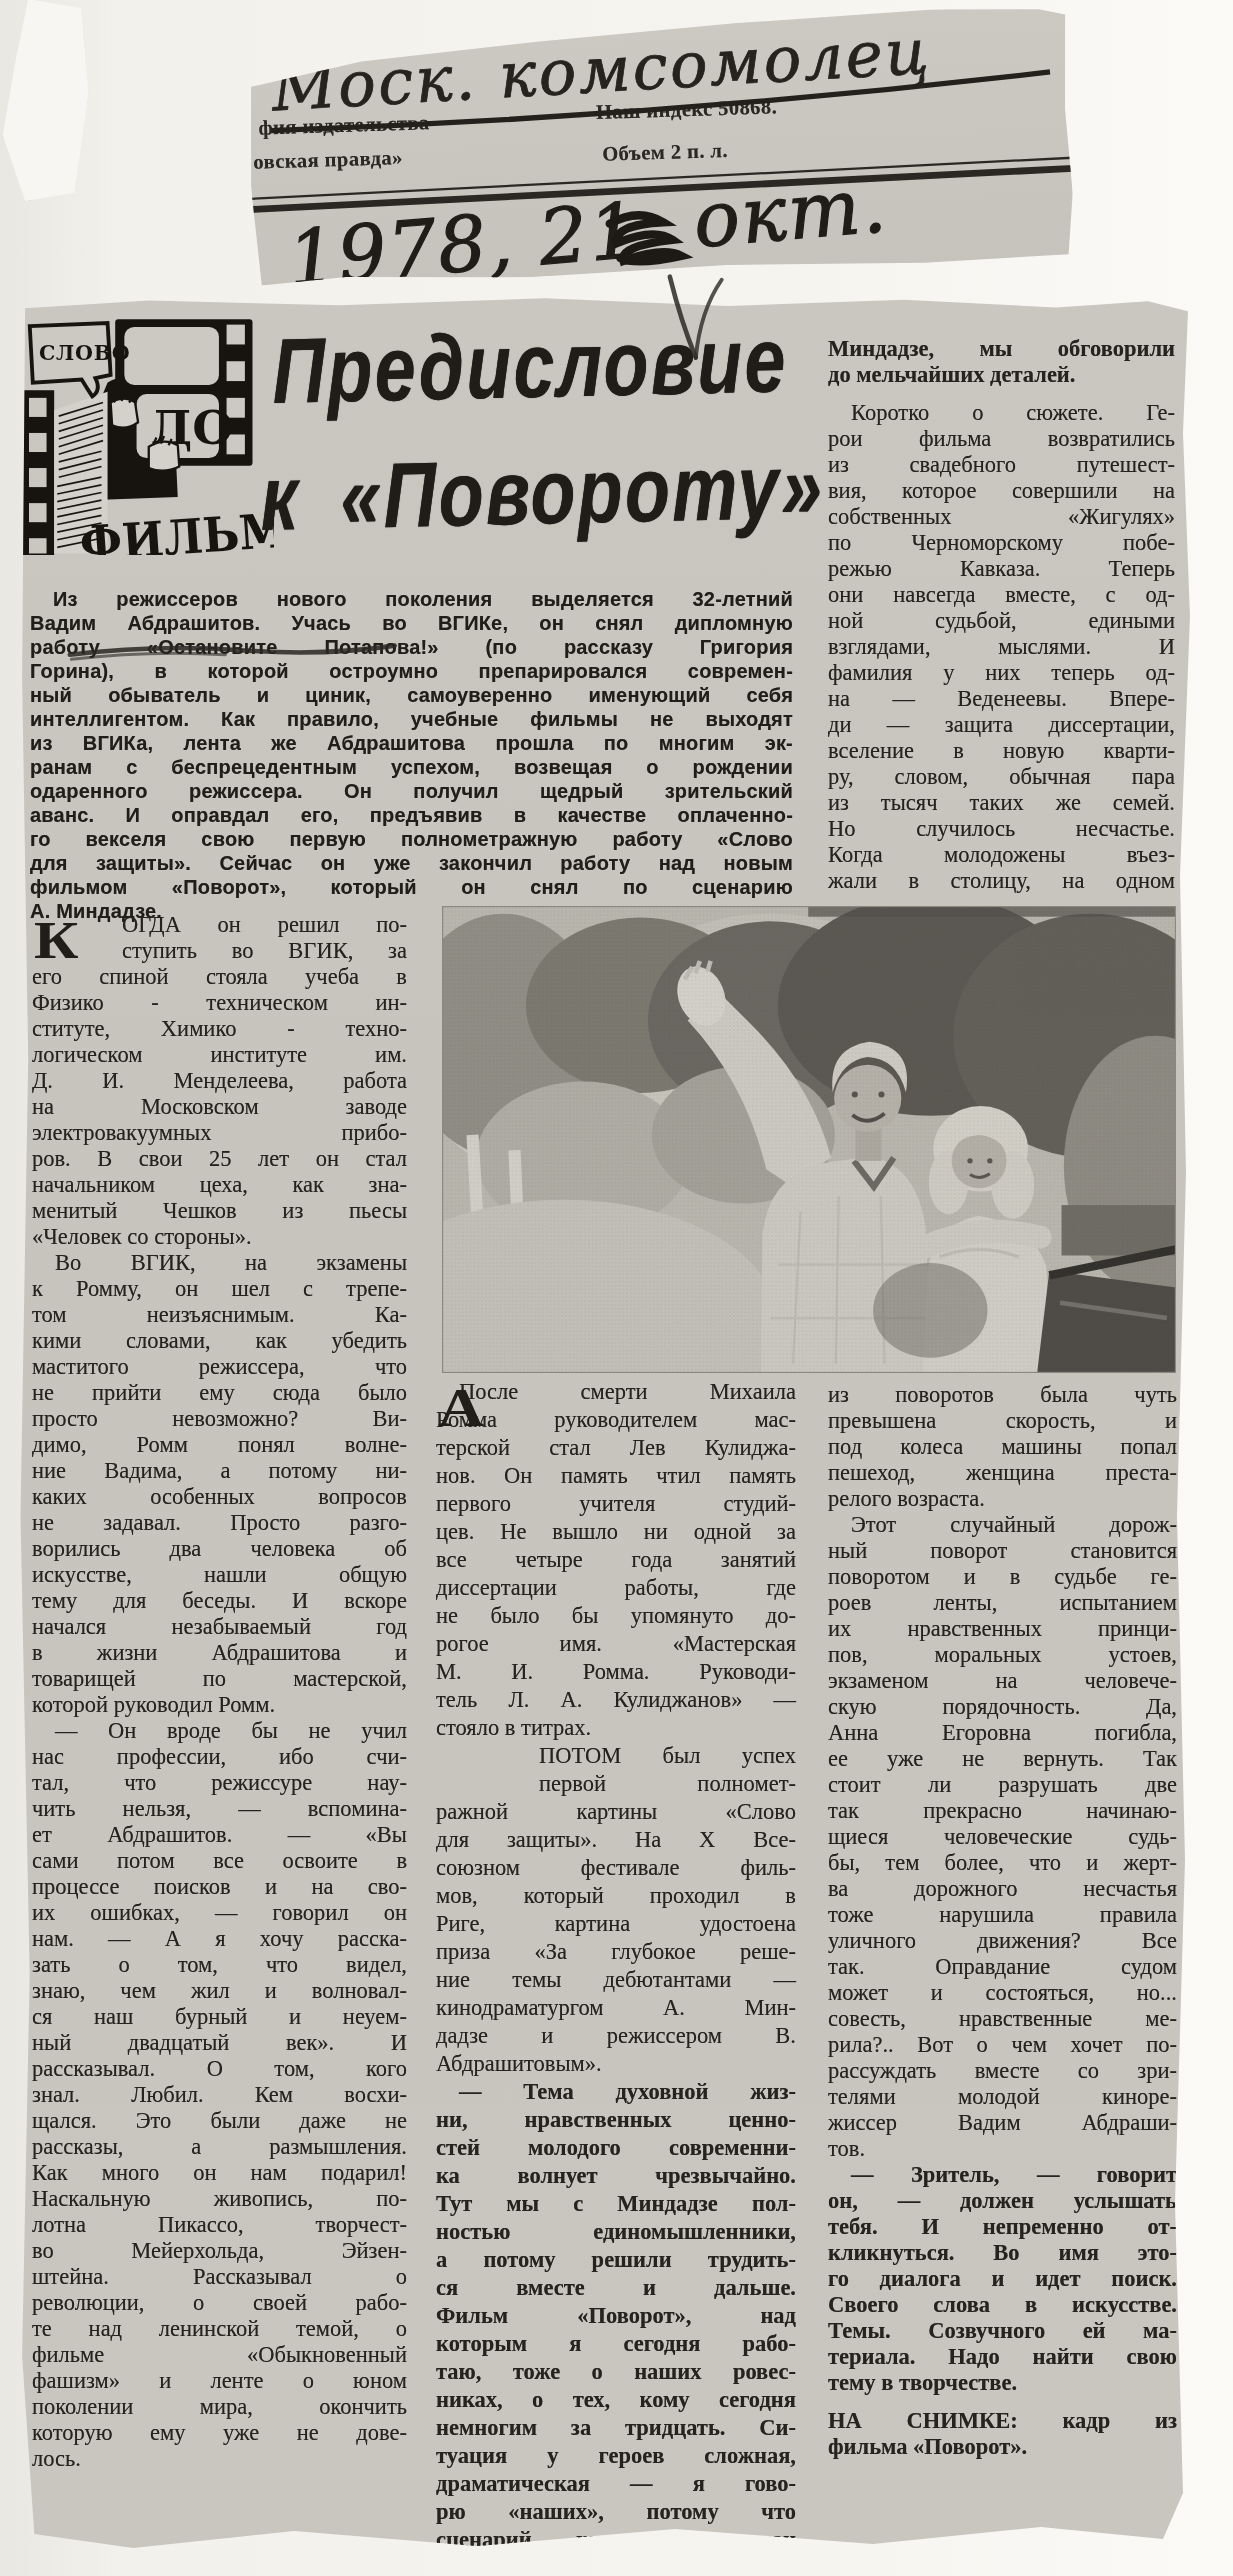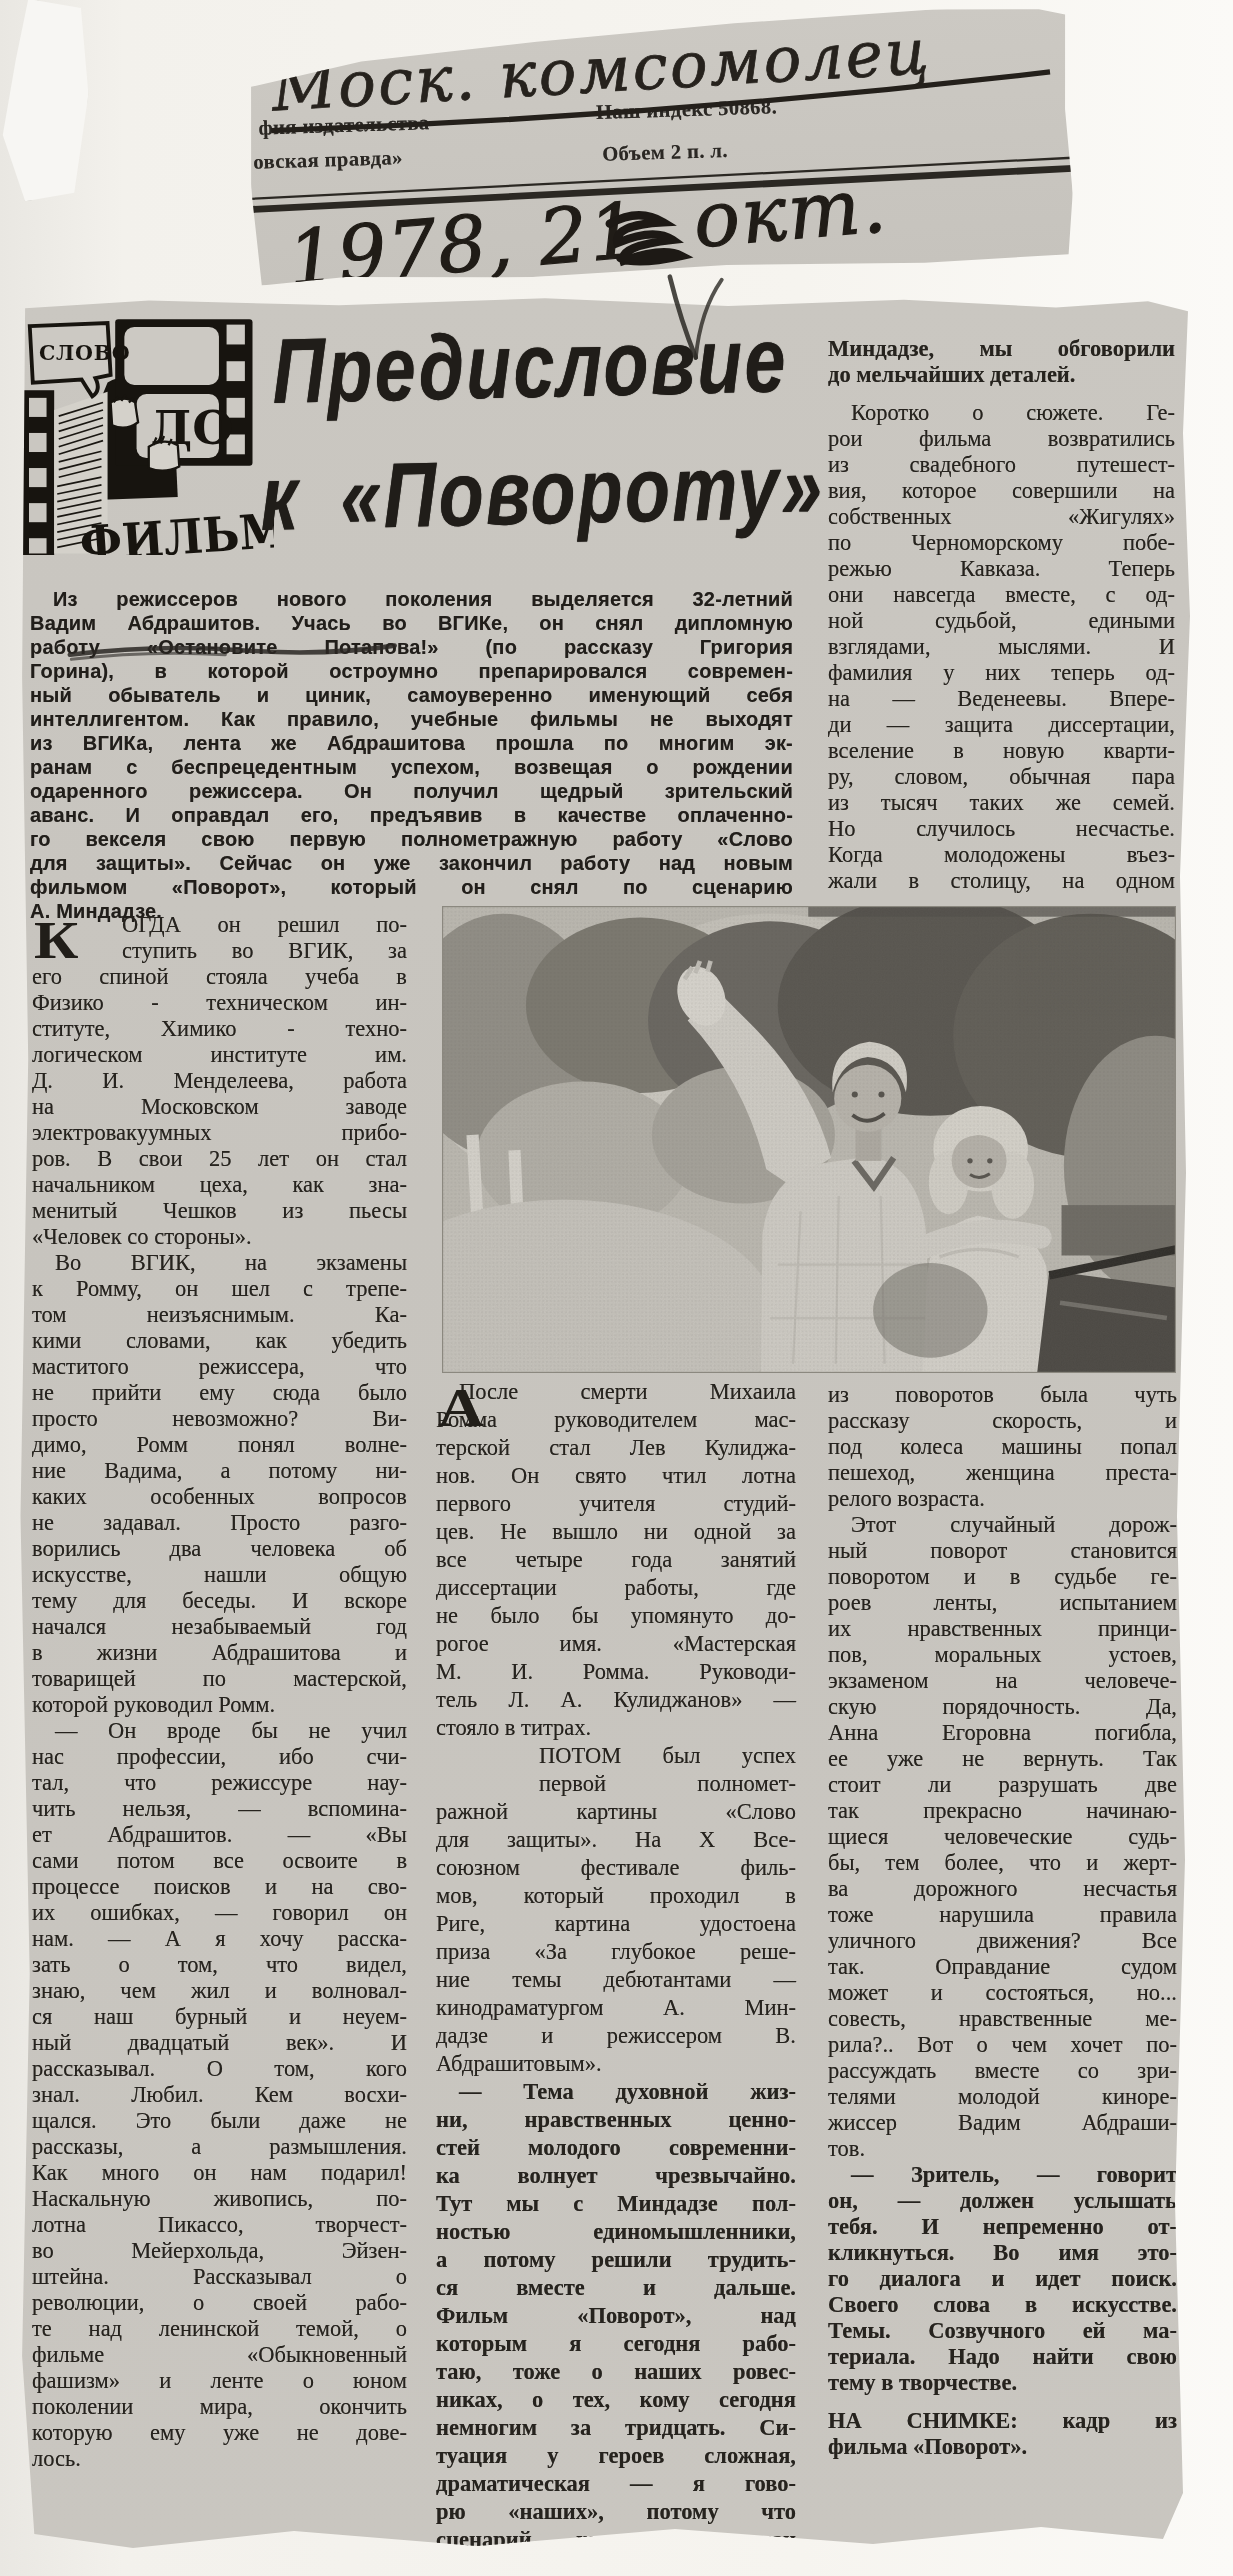--- a/index.html
+++ b/index.html
@@ -324,21 +324,21 @@
     <rect width="962" height="612" filter="url(#grain)" opacity=".25"></rect>
     <rect x="0" y="0" width="962" height="612" fill="none" stroke="#8b887f" stroke-width="3"></rect>
   </svg>
 
   <div id="col2" class="tcol ink" style="left:417px;top:1082px;width:360px">
     <div class="dropcap">А</div>
     <div>
         <div class="ln first">После смерти Михаила</div>
         <div class="ln">Ромма руководителем мас-</div>
         <div class="ln">терской стал Лев Кулиджа-</div>
-        <div class="ln">нов. Он свято чтил лотна</div>
+        <div class="ln">нов. Он память чтил память</div>
         <div class="ln">первого учителя студий-</div>
         <div class="ln">цев. Не вышло ни одной за</div>
         <div class="ln">все четыре года занятий</div>
         <div class="ln">диссертации работы, где</div>
         <div class="ln">не было бы упомянуто до-</div>
         <div class="ln">рогое имя. «Мастерская</div>
         <div class="ln">М. И. Ромма. Руководи-</div>
         <div class="ln">тель Л. А. Кулиджанов» —</div>
         <div class="ln end">стояло в титрах.</div>
         <div class="ln dc">ПОТОМ был успех</div>
@@ -368,21 +368,21 @@
         <div class="ln bold">немногим за тридцать. Си-</div>
         <div class="ln bold">туация у героев сложная,</div>
         <div class="ln bold">драматическая — я гово-</div>
         <div class="ln bold">рю «наших», потому что</div>
         <div class="ln bold">сценарий, хотя и написан</div>
       </div>
   </div>
 
   <div id="col3b" class="tcol ink" style="left:809px;top:1086px;width:349px">
       <div class="ln">из поворотов была чуть</div>
-      <div class="ln">рассказу скорость, и</div>
+      <div class="ln">превышена скорость, и</div>
       <div class="ln">под колеса машины попал</div>
       <div class="ln">пешеход, женщина преста-</div>
       <div class="ln end">релого возраста.</div>
       <div class="ln first">Этот случайный дорож-</div>
       <div class="ln">ный поворот становится</div>
       <div class="ln">поворотом и в судьбе ге-</div>
       <div class="ln">роев ленты, испытанием</div>
       <div class="ln">их нравственных принци-</div>
       <div class="ln">пов, моральных устоев,</div>
       <div class="ln">экзаменом на человече-</div>

